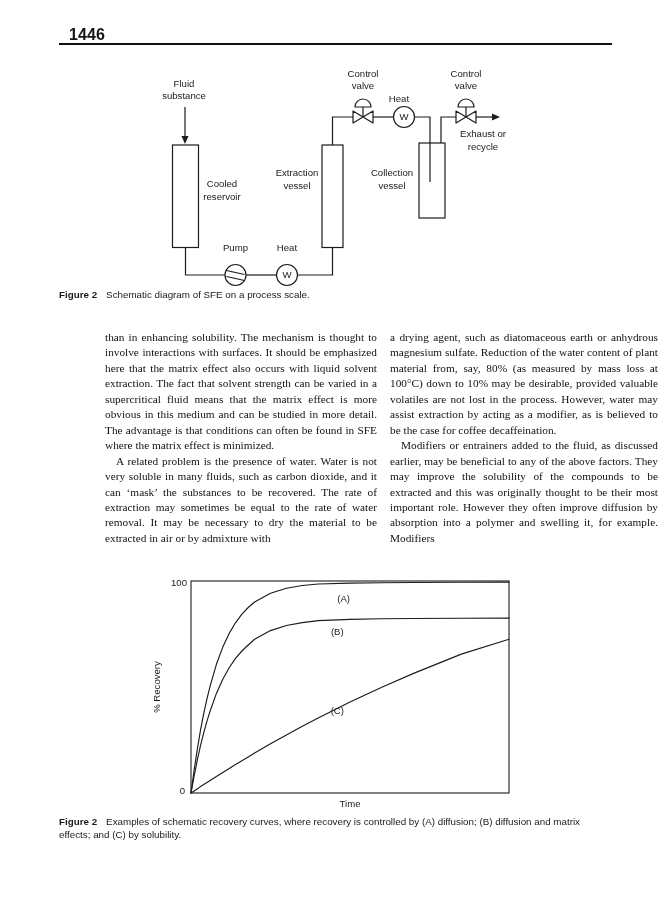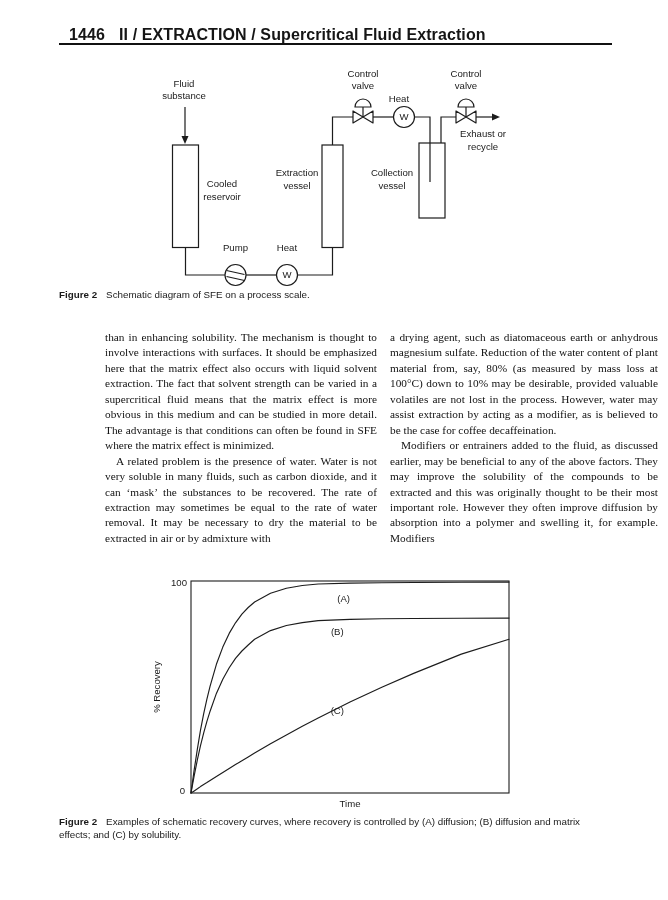--- a/index.html
+++ b/index.html
@@ -44,21 +44,20 @@
   .fig3 .curve{fill:none;stroke:#1c1c1c;stroke-width:1.15;stroke-linejoin:round;stroke-linecap:round;}
   .fig3 .curve-label{text-anchor:middle;}
 </style>
 </head>
 <body>
 
 <div class="page">
 
   <div class="hdr">
     <span>1446</span>
-    <span>II / EXTRACTION / Supercritical Fluid Extraction</span>
   </div>
   <div class="hdr-rule"></div>
 
   <svg class="fig2" viewBox="0 0 440 232">
 
     <g>
       <line x1="90" y1="50" x2="90" y2="80"></line>
       <polyline points="90.5,190.5 90.5,218 130,218"></polyline>
       <line x1="151" y1="218" x2="181.5" y2="218"></line>
       <polyline points="202.5,218 237.5,218 237.5,190.5"></polyline>

